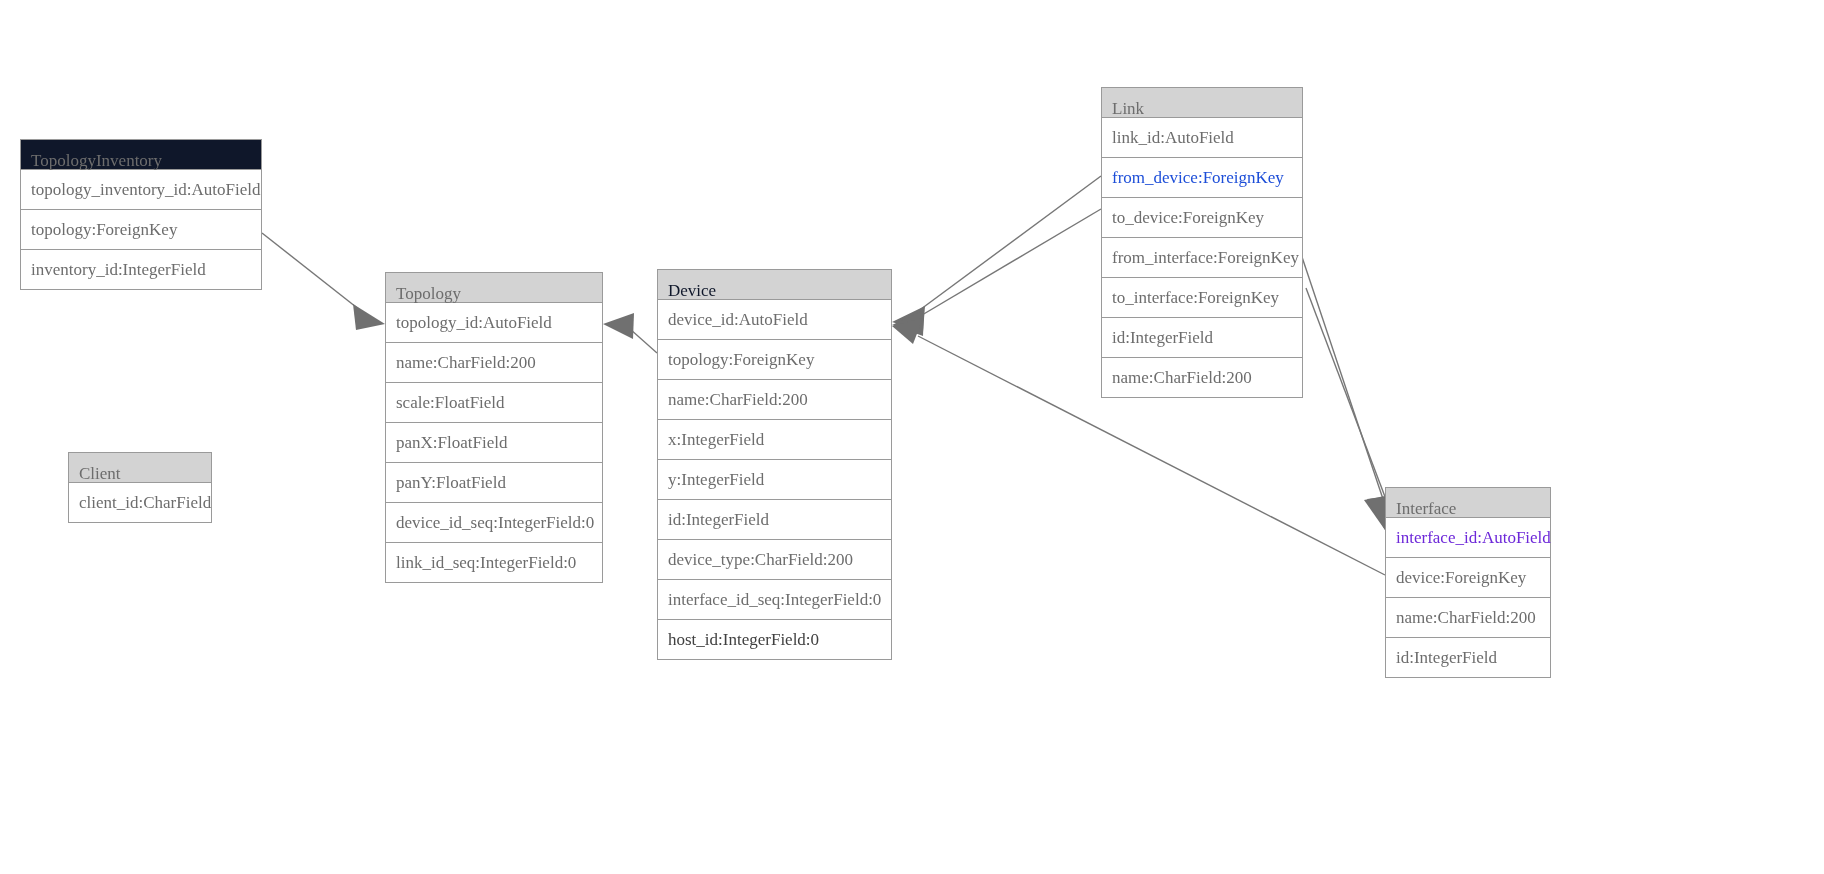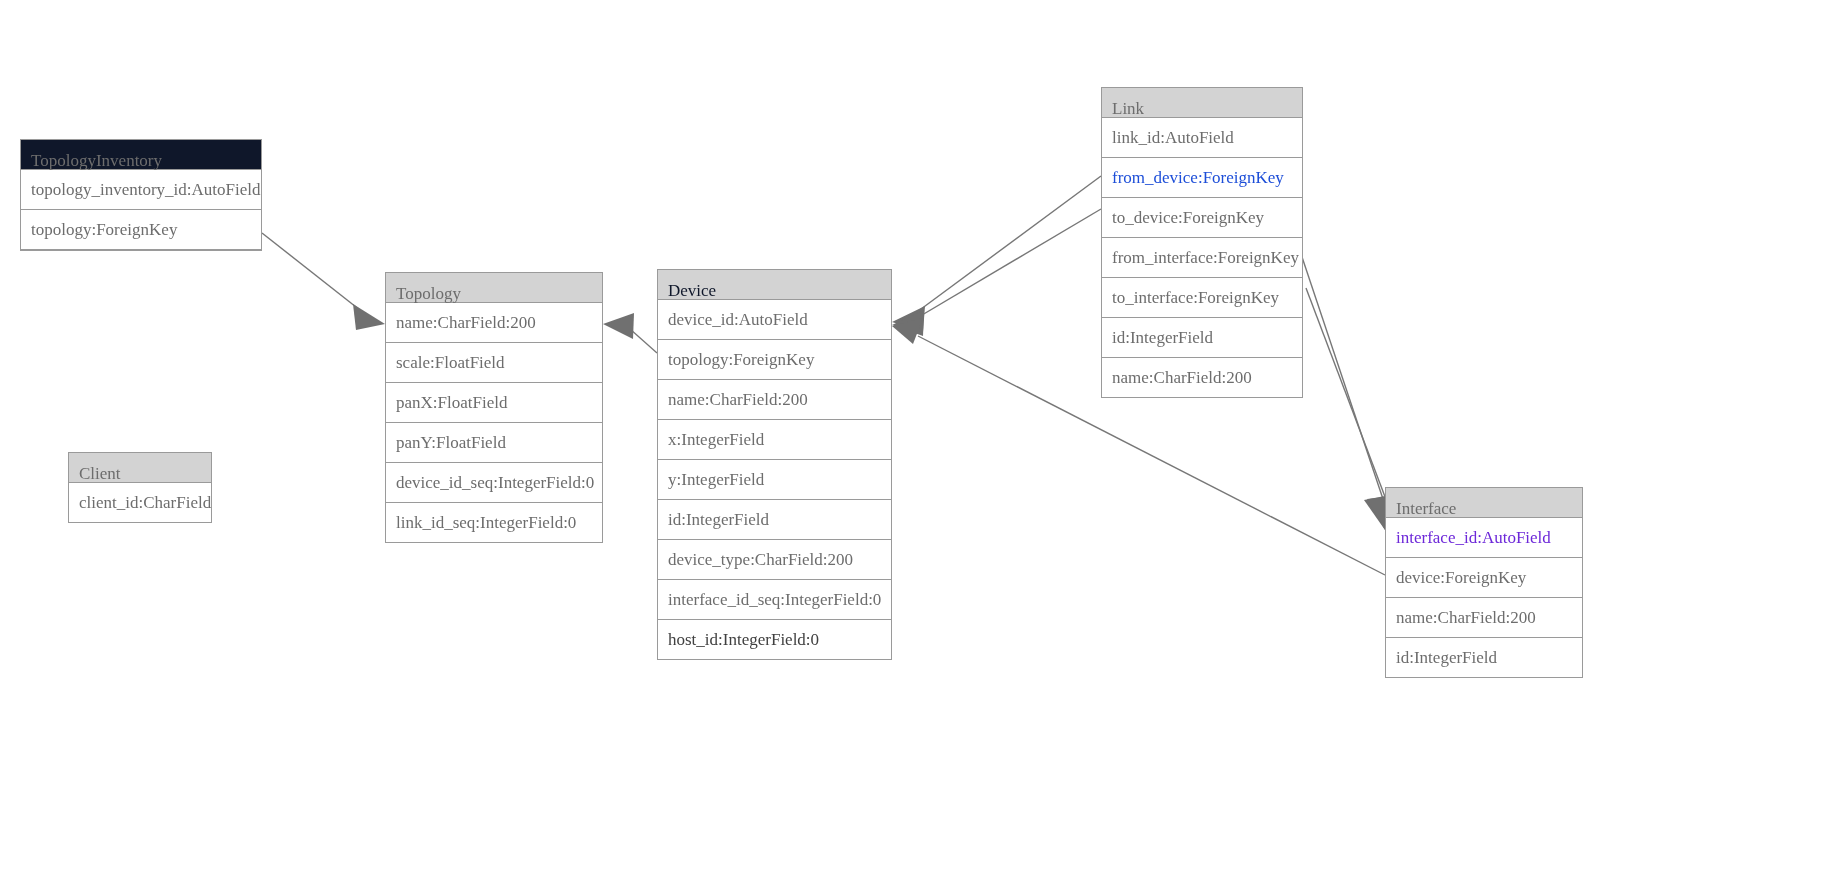--- a/index.html
+++ b/index.html
@@ -96,23 +96,25 @@
       <line x1="1306" y1="288" x2="1390" y2="510" stroke="#777777" stroke-width="1.4"></line>
       <polygon points="1385,530 1367,499 1393,496" fill="#707070"></polygon>
     </g>
   </svg>
 
   <div id="entity-layer">
       <div class="entity" style="left: 20px; top: 139px; width: 242px; border-color: rgb(154, 154, 154);">
         <div class="entity-title" style="background: #0f172a; color: rgb(109, 109, 109); border-bottom-color: rgb(154, 154, 154);">TopologyInventory</div>
         <div class="entity-field" style="color: rgb(109, 109, 109); border-bottom-color: rgb(154, 154, 154);">topology_inventory_id:AutoField</div>
         <div class="entity-field" style="color: rgb(109, 109, 109); border-bottom-color: rgb(154, 154, 154);">topology:ForeignKey</div>
+        <div class="entity-field last" style="color: rgb(109, 109, 109); border-bottom-color: rgb(154, 154, 154);">inventory_id:IntegerField</div>
       </div>
       <div class="entity" style="left: 385px; top: 272px; width: 218px; border-color: rgb(154, 154, 154);">
         <div class="entity-title" style="background: rgb(211, 211, 211); color: rgb(109, 109, 109); border-bottom-color: rgb(154, 154, 154);">Topology</div>
+        <div class="entity-field" style="color: rgb(109, 109, 109); border-bottom-color: rgb(154, 154, 154);">topology_id:AutoField</div>
         <div class="entity-field" style="color: rgb(109, 109, 109); border-bottom-color: rgb(154, 154, 154);">name:CharField:200</div>
         <div class="entity-field" style="color: rgb(109, 109, 109); border-bottom-color: rgb(154, 154, 154);">scale:FloatField</div>
         <div class="entity-field" style="color: rgb(109, 109, 109); border-bottom-color: rgb(154, 154, 154);">panX:FloatField</div>
         <div class="entity-field" style="color: rgb(109, 109, 109); border-bottom-color: rgb(154, 154, 154);">panY:FloatField</div>
         <div class="entity-field" style="color: rgb(109, 109, 109); border-bottom-color: rgb(154, 154, 154);">device_id_seq:IntegerField:0</div>
         <div class="entity-field last" style="color: rgb(109, 109, 109); border-bottom-color: rgb(154, 154, 154);">link_id_seq:IntegerField:0</div>
       </div>
       <div class="entity" style="left: 68px; top: 452px; width: 144px; border-color: rgb(154, 154, 154);">
         <div class="entity-title" style="background: rgb(211, 211, 211); color: rgb(109, 109, 109); border-bottom-color: rgb(154, 154, 154);">Client</div>
         <div class="entity-field last" style="color: rgb(109, 109, 109); border-bottom-color: rgb(154, 154, 154);">client_id:CharField</div>
@@ -132,21 +134,21 @@
       <div class="entity" style="left: 1101px; top: 87px; width: 202px; border-color: rgb(154, 154, 154);">
         <div class="entity-title" style="background: rgb(211, 211, 211); color: rgb(109, 109, 109); border-bottom-color: rgb(154, 154, 154);">Link</div>
         <div class="entity-field" style="color: rgb(109, 109, 109); border-bottom-color: rgb(154, 154, 154);">link_id:AutoField</div>
         <div class="entity-field" style="color: #1d4ed8; border-bottom-color: rgb(154, 154, 154);">from_device:ForeignKey</div>
         <div class="entity-field" style="color: rgb(109, 109, 109); border-bottom-color: rgb(154, 154, 154);">to_device:ForeignKey</div>
         <div class="entity-field" style="color: rgb(109, 109, 109); border-bottom-color: rgb(154, 154, 154);">from_interface:ForeignKey</div>
         <div class="entity-field" style="color: rgb(109, 109, 109); border-bottom-color: rgb(154, 154, 154);">to_interface:ForeignKey</div>
         <div class="entity-field" style="color: rgb(109, 109, 109); border-bottom-color: rgb(154, 154, 154);">id:IntegerField</div>
         <div class="entity-field last" style="color: rgb(109, 109, 109); border-bottom-color: rgb(154, 154, 154);">name:CharField:200</div>
       </div>
-      <div class="entity" style="left: 1385px; top: 487px; width: 198px; border-color: rgb(154, 154, 154);">
+      <div class="entity" style="left: 1385px; top: 487px; width: 166px; border-color: rgb(154, 154, 154);">
         <div class="entity-title" style="background: rgb(211, 211, 211); color: rgb(109, 109, 109); border-bottom-color: rgb(154, 154, 154);">Interface</div>
         <div class="entity-field" style="color: #6d28d9; border-bottom-color: rgb(154, 154, 154);">interface_id:AutoField</div>
         <div class="entity-field" style="color: rgb(109, 109, 109); border-bottom-color: rgb(154, 154, 154);">device:ForeignKey</div>
         <div class="entity-field" style="color: rgb(109, 109, 109); border-bottom-color: rgb(154, 154, 154);">name:CharField:200</div>
         <div class="entity-field last" style="color: rgb(109, 109, 109); border-bottom-color: rgb(154, 154, 154);">id:IntegerField</div>
       </div>
     </div>
 
 </div>
 

